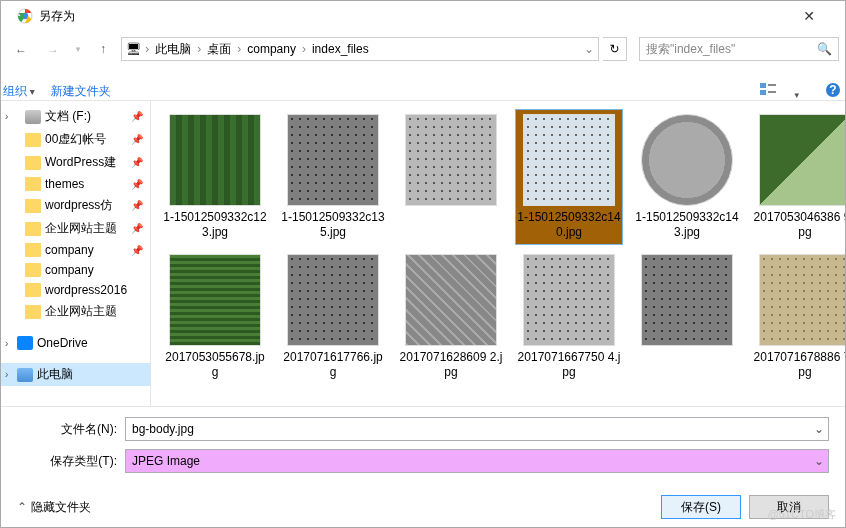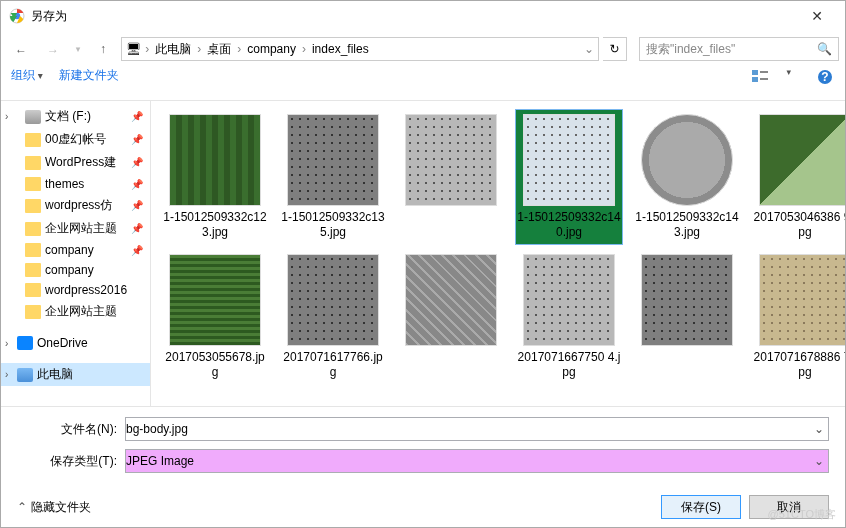--- a/index.html
+++ b/index.html
@@ -1,57 +1,57 @@
 <!DOCTYPE html>
 <html><head>
 <meta charset="utf-8">
 <style>
 * { margin: 0; padding: 0; box-sizing: border-box; font-family: "Microsoft YaHei", "Segoe UI", sans-serif; font-size: 12px; }
 body { background: #fff; }
 .window { width: 846px; height: 528px; border: 1px solid #aaa; display: flex; flex-direction: column; overflow: hidden; }
-.titlebar { height: 30px; display: flex; align-items: center; padding: 0 8px; }
+.titlebar { height: 30px; display: flex; align-items: center; padding: 0 16px; }
 .titlebar .icon { width: 16px; height: 16px; margin-right: 6px; }
 .titlebar .spacer { flex: 1; }
 .close { width: 40px; text-align: center; font-size: 14px; color: #333; }
 .navbar { height: 36px; display: flex; align-items: center; padding: 0 6px; gap: 4px; }
 .navbtn { width: 28px; height: 24px; display: flex; align-items: center; justify-content: center; color: #555; }
 .navbtn.dis { color: #bbb; }
 .addrbar { flex: 1; height: 24px; border: 1px solid #ccc; display: flex; align-items: center; padding: 0 4px; }
 .addrbar .sep { margin: 0 4px; color: #888; }
 .addrbar .crumb { color: #000; padding: 0 2px; }
 .addrbar .spacer { flex: 1; }
 .refresh { width: 24px; height: 24px; border: 1px solid #ccc; border-left: none; display: flex; align-items: center; justify-content: center; margin-right: 8px; }
 .searchbox { width: 200px; height: 24px; border: 1px solid #ccc; display: flex; align-items: center; padding: 0 6px; color: #888; }
-.toolbar { height: 34px; display: flex; align-items: flex-start; padding: 0 10px; gap: 16px; border-bottom: 1px solid #e5e5e5; }
+.toolbar { height: 34px; display: flex; align-items: flex-end; padding: 0 2px; gap: 16px; border-bottom: 1px solid #e5e5e5; }
 .toolbar .link { color: #1a73e8; }
 .toolbar .drop::after { content: " ▾"; color: #555; font-size: 10px; }
 .toolbar .spacer { flex: 1; }
 .iconbtn { width: 20px; height: 20px; display: flex; align-items: center; justify-content: center; }
 .body { flex: 1; display: flex; min-height: 0; }
 .sidebar { width: 150px; border-right: 1px solid #e5e5e5; overflow: hidden; padding: 4px 0; }
 .tree-item { display: flex; align-items: center; padding: 3px 6px 3px 24px; white-space: nowrap; position: relative; }
 .tree-item.top { padding-left: 16px; }
 .tree-item .fico { width: 16px; height: 14px; margin-right: 4px; flex-shrink: 0; }
 .folder-icon { background: #ffd766; border-radius: 1px; position: relative; }
 .drive-icon { background: linear-gradient(#ccc,#999); border-radius: 2px; }
 .onedrive-icon { background: #0a84ff; border-radius: 2px; }
 .pc-icon { background: linear-gradient(#79b8f3,#4a90d9); border-radius: 2px; }
 .pin { position: absolute; right: 6px; color: #888; font-size: 10px; }
 .tree-item .exp { position: absolute; left: 4px; color: #555; font-size: 10px; }
 .tree-item.sel { background: #cce8ff; }
 .content { flex: 1; overflow: auto; padding: 8px 10px; }
 .grid { display: grid; grid-template-columns: repeat(6, 108px); gap: 4px 10px; }
 .thumb { width: 108px; display: flex; flex-direction: column; align-items: center; padding: 4px; border: 1px solid transparent; }
-.thumb.sel { background: #15803d; border: 1px solid #7ab7ef; }
+.thumb.sel { background: #a16207; border: 1px solid #7ab7ef; }
 .thumb .img { width: 92px; height: 92px; border: 1px solid #ddd; }
 .thumb .label { text-align: center; margin-top: 4px; line-height: 1.25; width: 104px; word-break: break-all; }
 .footerform { border-top: 1px solid #e5e5e5; padding: 10px 16px 6px 16px; }
 .formrow { display: flex; align-items: center; margin-bottom: 8px; }
 .formrow .flabel { width: 100px; text-align: right; margin-right: 8px; }
-.formrow .finput { flex: 1; height: 24px; border: 1px solid #abadb3; padding: 0 0; display: flex; align-items: center; position: relative; }
+.formrow .finput { flex: 1; height: 24px; border: 1px solid #abadb3; padding: 0 6px; display: flex; align-items: center; position: relative; }
 .formrow .finput .dd { position: absolute; right: 4px; color: #555; }
 .actions { height: 40px; display: flex; align-items: center; padding: 0 16px; }
 .actions .exp { color: #555; margin-right: 4px; }
 .actions .spacer { flex: 1; }
 .btn { min-width: 80px; height: 24px; border: 1px solid #adadad; background: #e1e1e1; margin-left: 8px; display: flex; align-items: center; justify-content: center; }
 .btn.primary { border: 1px solid #3399ff; background: #e5f1fb; }
 
 .tex-green-roll { background: repeating-linear-gradient(90deg,#3a6e2e 0 6px,#2e5823 6px 12px),#2e5823; }
 .tex-perf-dark { background: radial-gradient(circle at 4px 4px,#333 1.2px,transparent 1.4px),#7f7f7f; background-size: 8px 8px; }
 .tex-perf-light { background: radial-gradient(circle at 4px 4px,#555 1.2px,transparent 1.4px),#b8b8b8; background-size: 8px 8px; }
@@ -230,20 +230,21 @@
           <div class="thumb">
             <div class="img tex-green-mesh"></div>
             <div class="label">2017053055678.jpg</div>
           </div>
           <div class="thumb">
             <div class="img tex-perf-dark"></div>
             <div class="label">2017071617766.jpg</div>
           </div>
           <div class="thumb">
             <div class="img tex-grid-diag"></div>
+            <div class="label">2017071628609 2.jpg</div>
           </div>
           <div class="thumb">
             <div class="img tex-perf-light"></div>
             <div class="label">2017071667750 4.jpg</div>
           </div>
           <div class="thumb">
             <div class="img tex-perf-dark"></div>
           </div>
           <div class="thumb">
             <div class="img tex-beige-perf"></div>

